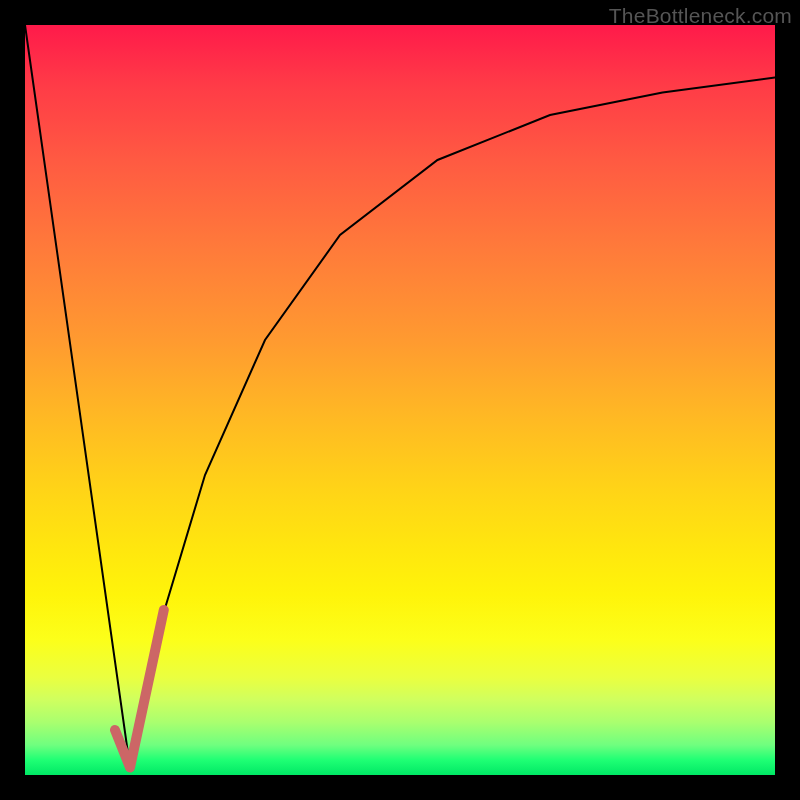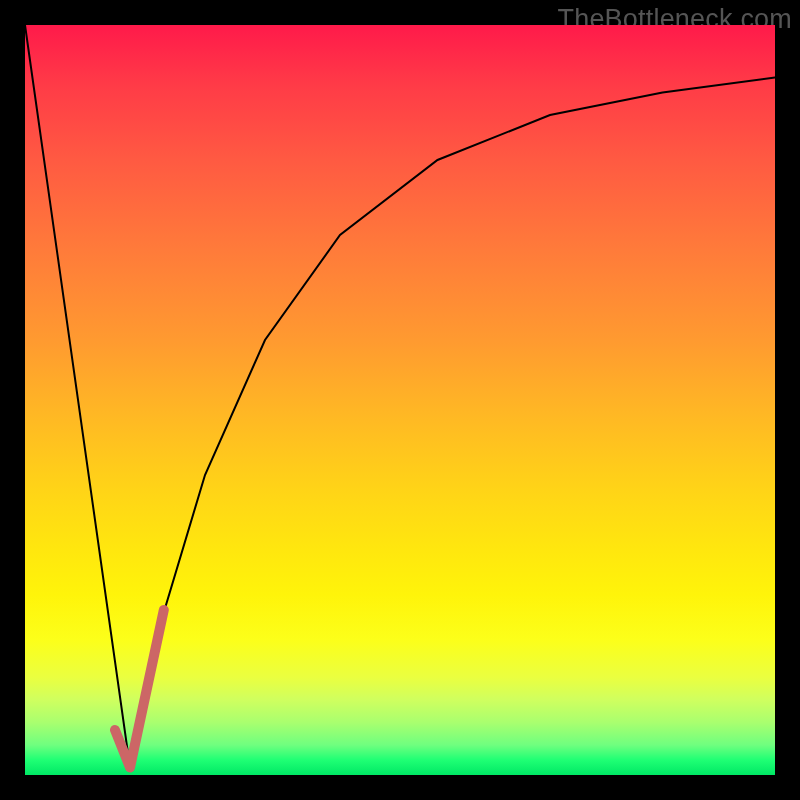--- a/index.html
+++ b/index.html
@@ -41,21 +41,21 @@
       #6fff7f 96%,
       #1fff74 98%,
       #00e865 100%
     );
   }
   .watermark {
     position: absolute;
     top: 4px;
     right: 8px;
     font-family: Arial, Helvetica, sans-serif;
-    font-size: 27px;
+    font-size: 21px;
     color: #555;
     font-weight: 400;
     letter-spacing: 0.2px;
     user-select: none;
   }
   svg.curves {
     position: absolute;
     left: 0;
     top: 0;
     width: 750px;

